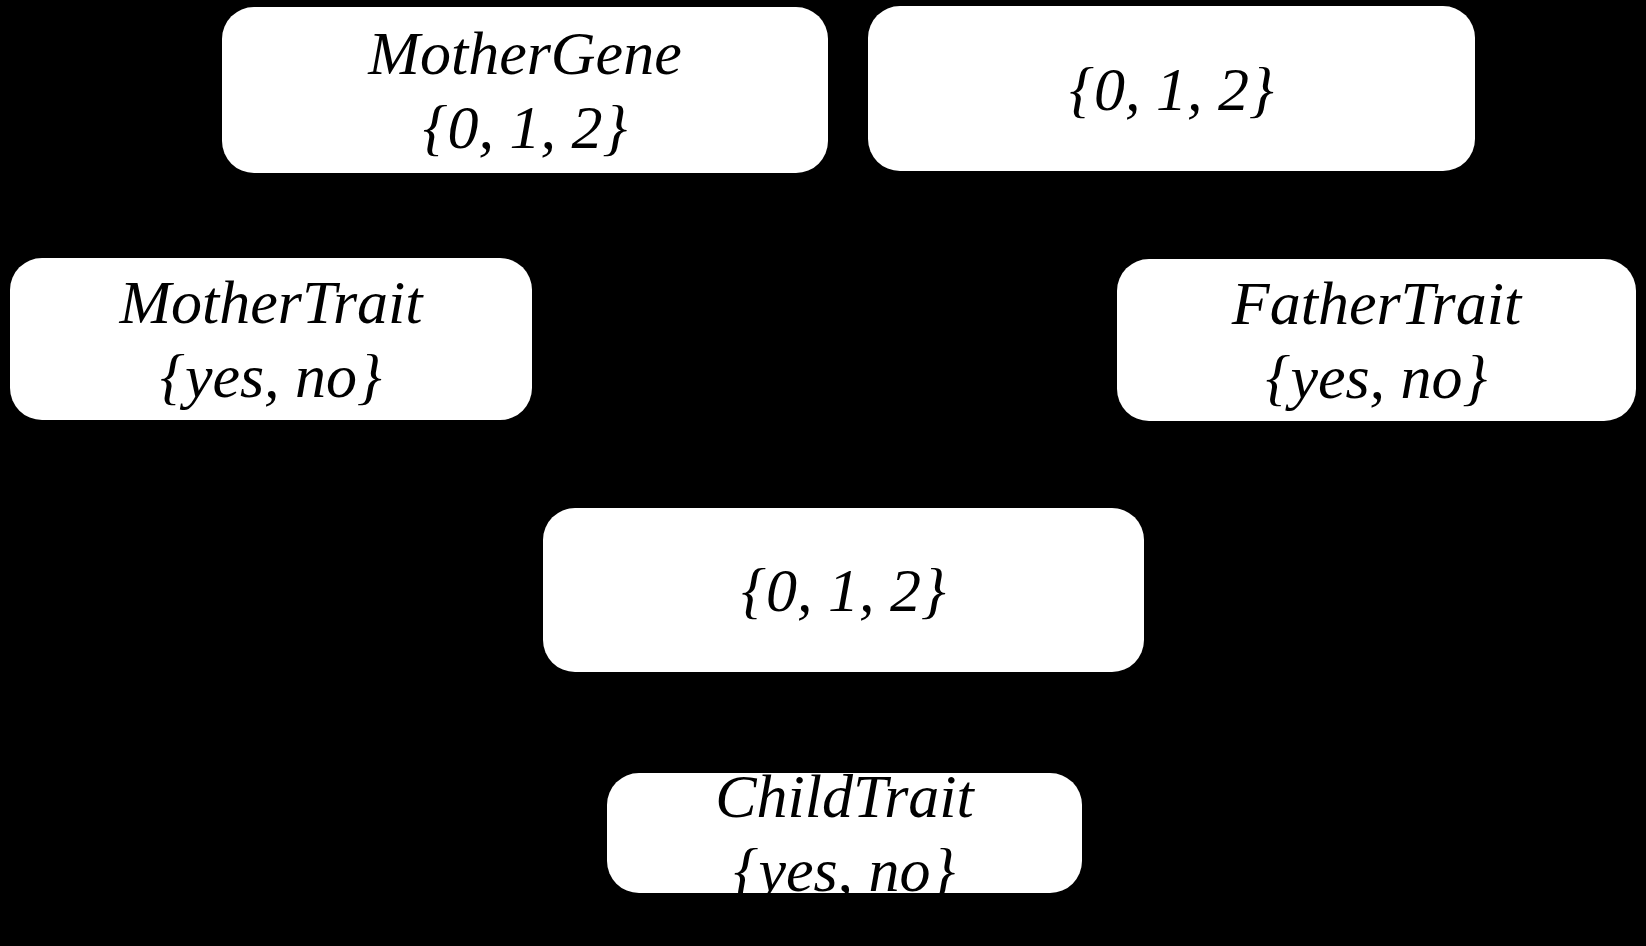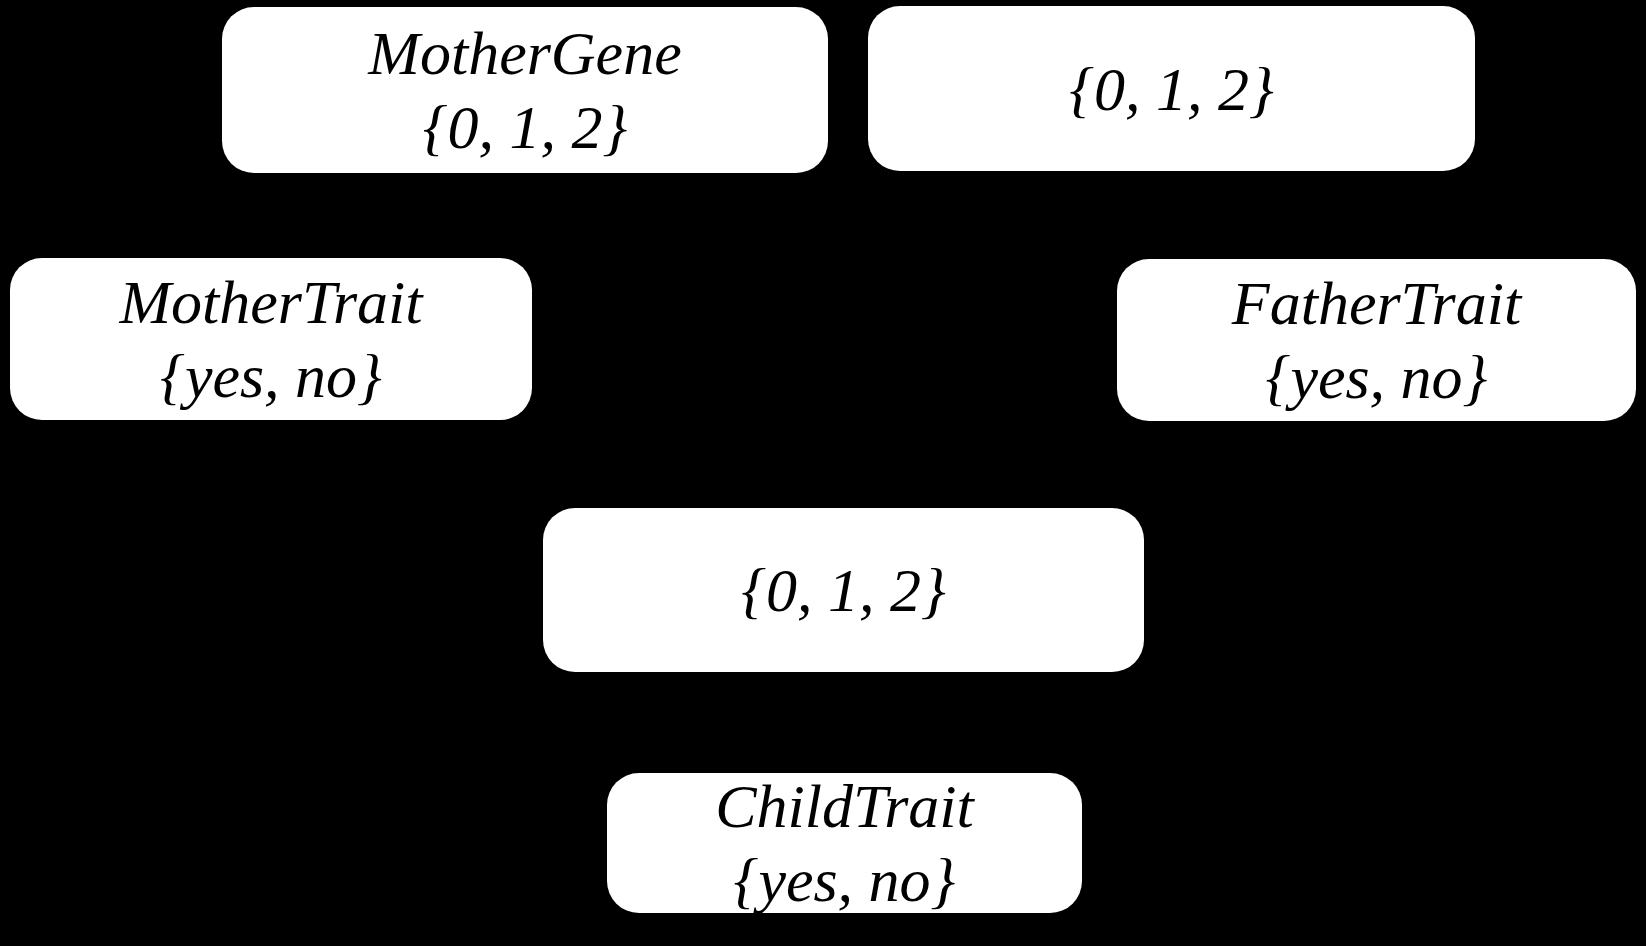--- a/index.html
+++ b/index.html
@@ -32,21 +32,21 @@
   }
   .node-name, .node-domain {
     white-space: nowrap;
   }
   
   .n-mother-gene  { left: 222px;  top: 7px;   width: 606px; height: 166px; }
   .n-father-gene  { left: 868px;  top: 6px;   width: 607px; height: 165px; }
   .n-mother-trait { left: 10px;   top: 258px; width: 522px; height: 162px; }
   .n-father-trait { left: 1117px; top: 259px; width: 519px; height: 162px; }
   .n-child-gene   { left: 543px;  top: 508px; width: 601px; height: 164px; }
-  .n-child-trait  { left: 607px;  top: 773px; width: 475px; height: 140px; }
+  .n-child-trait  { left: 607px;  top: 773px; width: 475px; height: 120px; }
 </style>
 </head>
 <body>
 
 <div class="canvas">
 
   <div class="node n-mother-gene">
     <div class="node-name">MotherGene</div>
     <div class="node-domain">{0, 1, 2}</div>
   </div>

